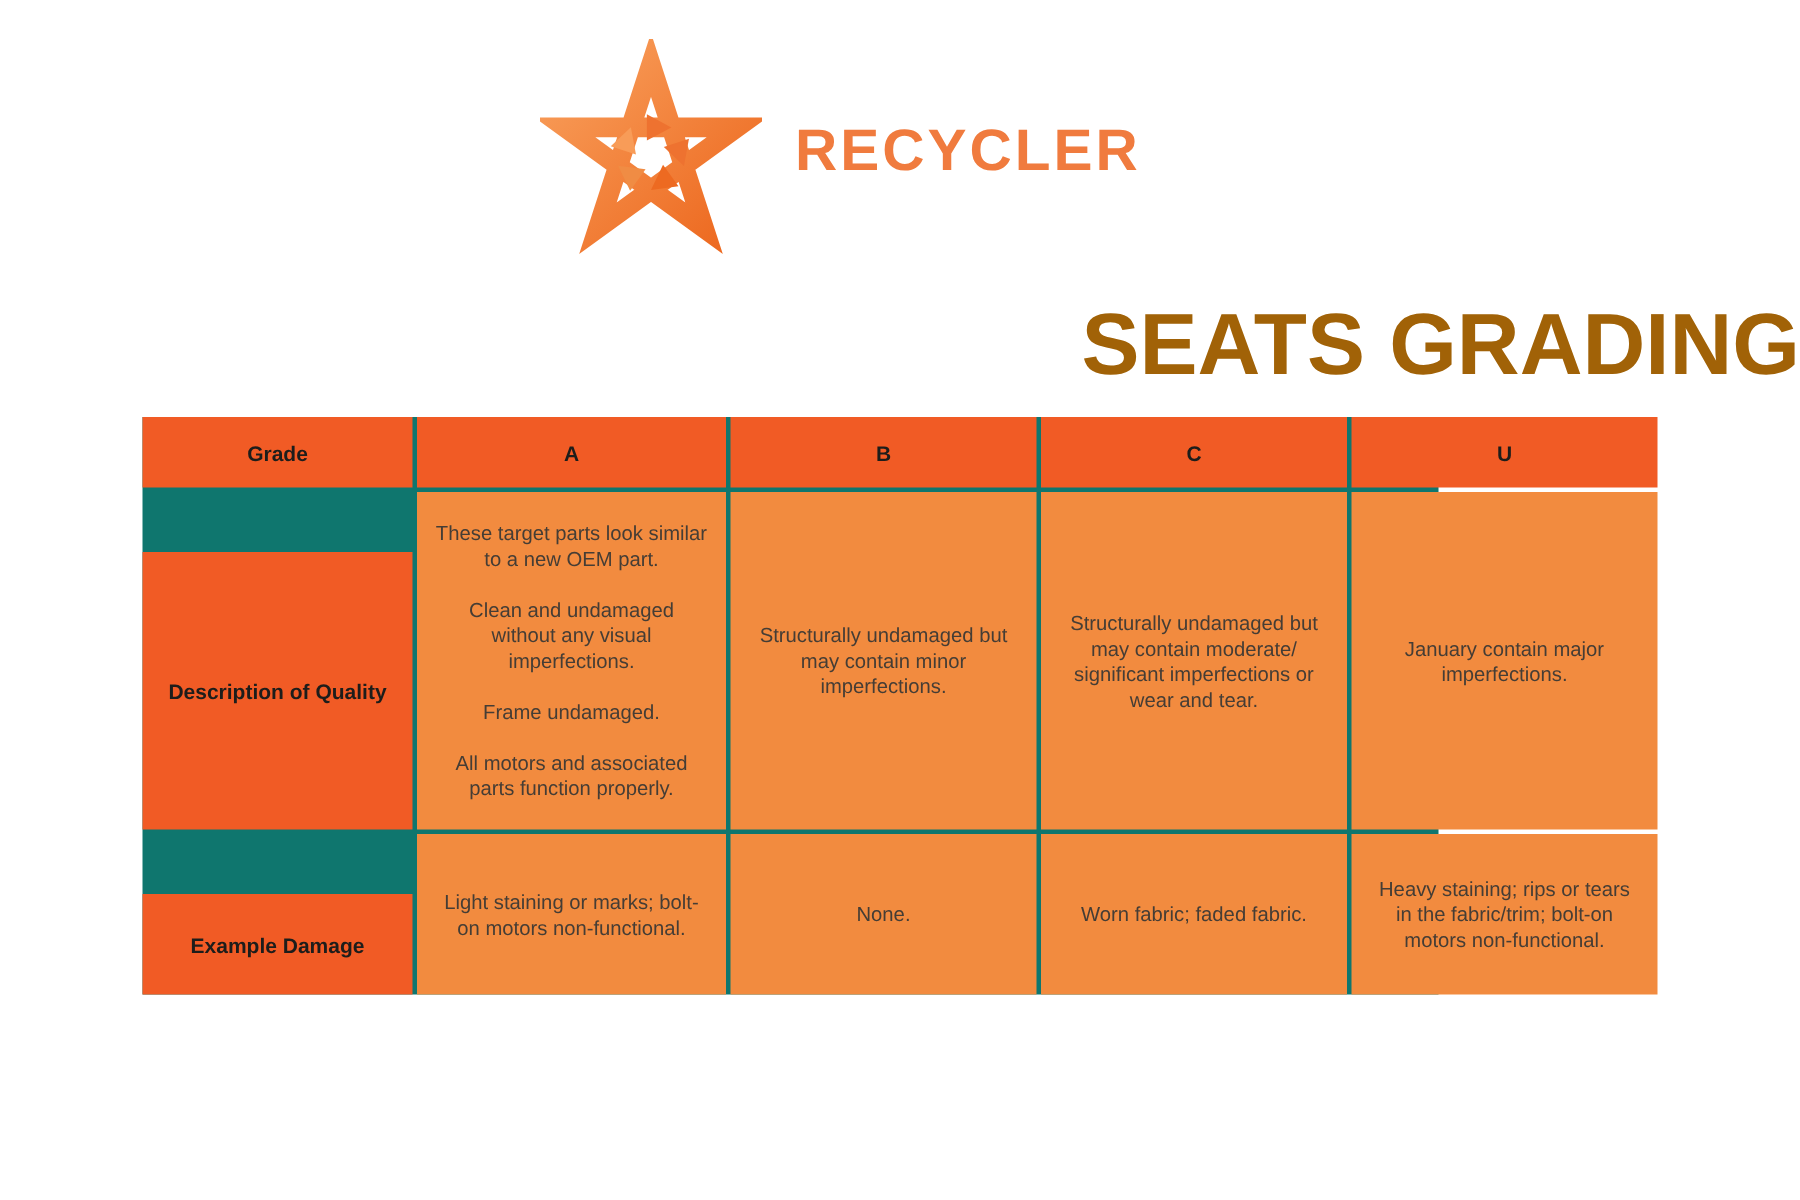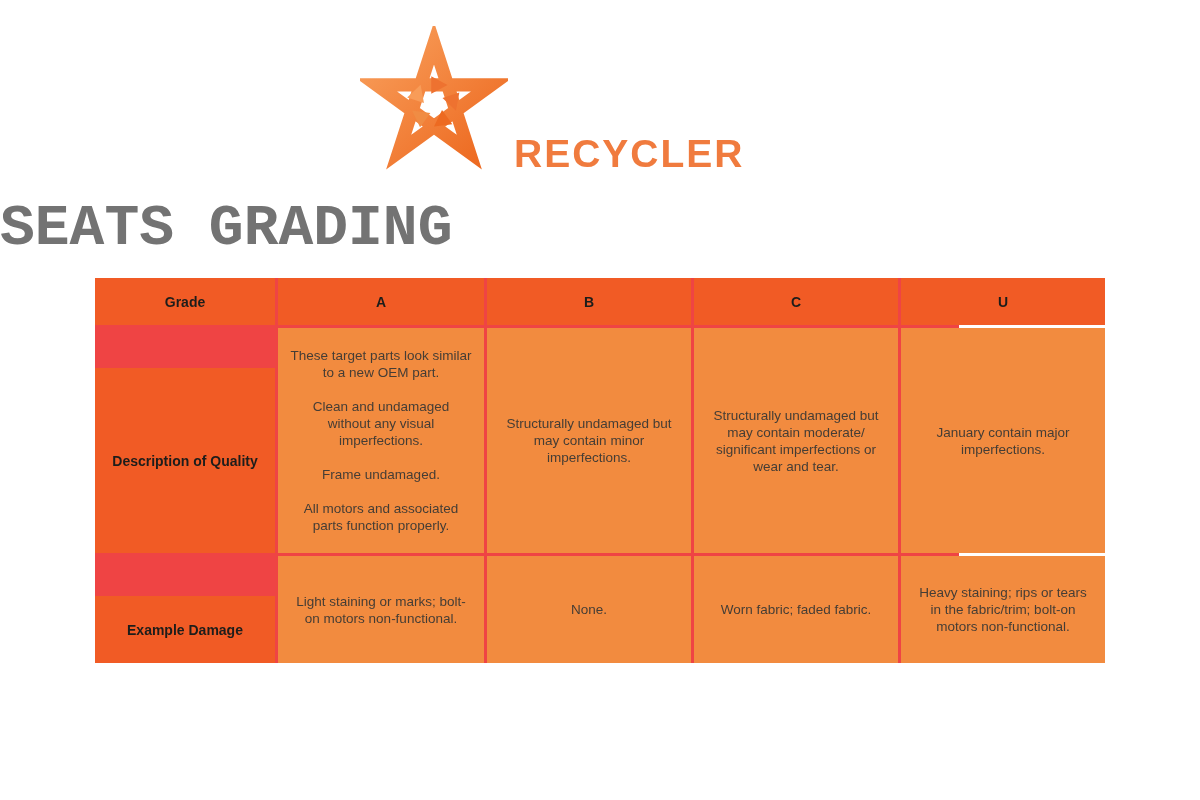--- a/index.html
+++ b/index.html
@@ -12,21 +12,22 @@
     font-family: "Liberation Sans", sans-serif;
     overflow: hidden;
   }
 
   
   .logo {
     position: absolute;
     left: 360px;
     top: 26px;
     display: flex;
-    align-items: flex-end;
+    align-items: flex-start;
+    gap: 16px;
   }
   .logo-star {
     width: 148px;
     height: 150px;
     flex: 0 0 auto;
   }
   .logo-textblock {
     margin-left: 6px;
     margin-top: 54px;
   }
@@ -44,39 +45,38 @@
     margin-top: 6px;
     letter-spacing: 0.2px;
   }
 
   
   .page-title {
     position: absolute;
     left: 0;
     top: 196px;
     width: 100%;
-    text-align: left;
+    text-align: right;
     font-size: 58px;
     font-weight: bold;
     letter-spacing: 0px;
-    color: #737373;
-    font-family: Liberation Mono, monospace;
+    color: #a16207;
   }
 
   
   .grading-table {
     position: absolute;
     left: 95px;
     top: 278px;
     width: 864px;
     display: grid;
     grid-template-columns: 180px 206px 204px 204px 204px;
     grid-template-rows: 47px 225px 107px;
     gap: 3px;
-    background: #ef4444;
+    background: #0f766e;
   }
   .th {
     background: #F15B25;
     color: #1d1d1b;
     font-weight: bold;
     font-size: 14px;
     display: flex;
     align-items: center;
     justify-content: center;
   }

